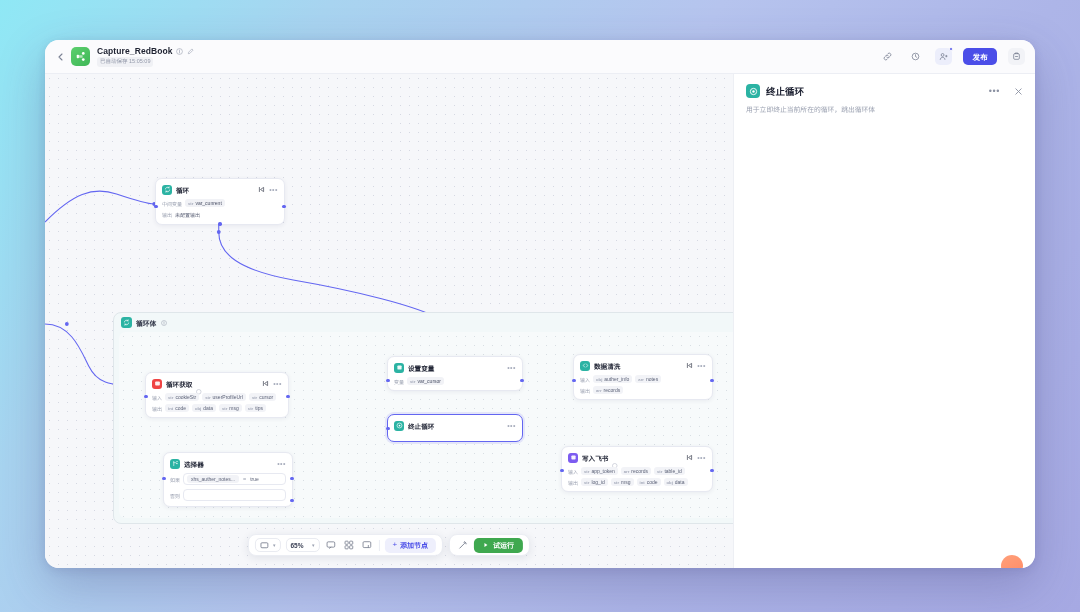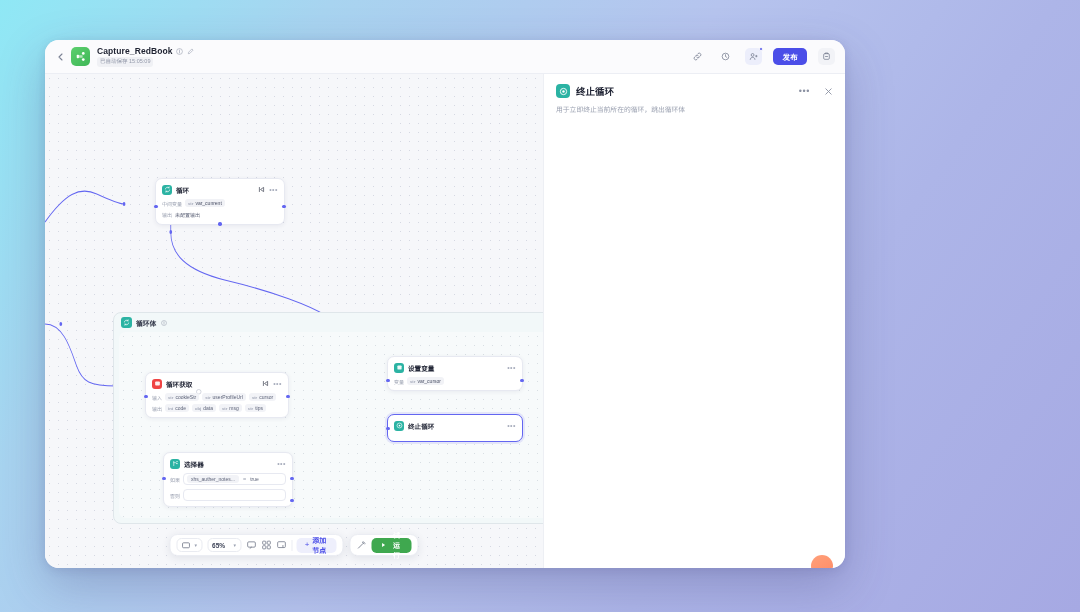--- a/index.html
+++ b/index.html
@@ -7,21 +7,21 @@
   body {
     font-family: "Liberation Sans", "DejaVu Sans", sans-serif;
     background: linear-gradient(125deg, #8fe8f5 0%, #a8d4f0 22%, #b6c4ee 48%, #adb5e8 70%, #a6a9e3 100%);
     position: relative;
   }
 
   
   #app-window {
     position: absolute;
     left: 45px; top: 40px;
-    width: 800px; height: 528px;
+    width: 990px; height: 528px;
     background: #fbfbfd;
     border-radius: 14px;
     box-shadow: 0 18px 48px rgba(60,60,120,.28), 0 2px 10px rgba(60,60,120,.14);
     overflow: hidden;
     display: flex;
     flex-direction: column;
   }
 
   
   #header {

